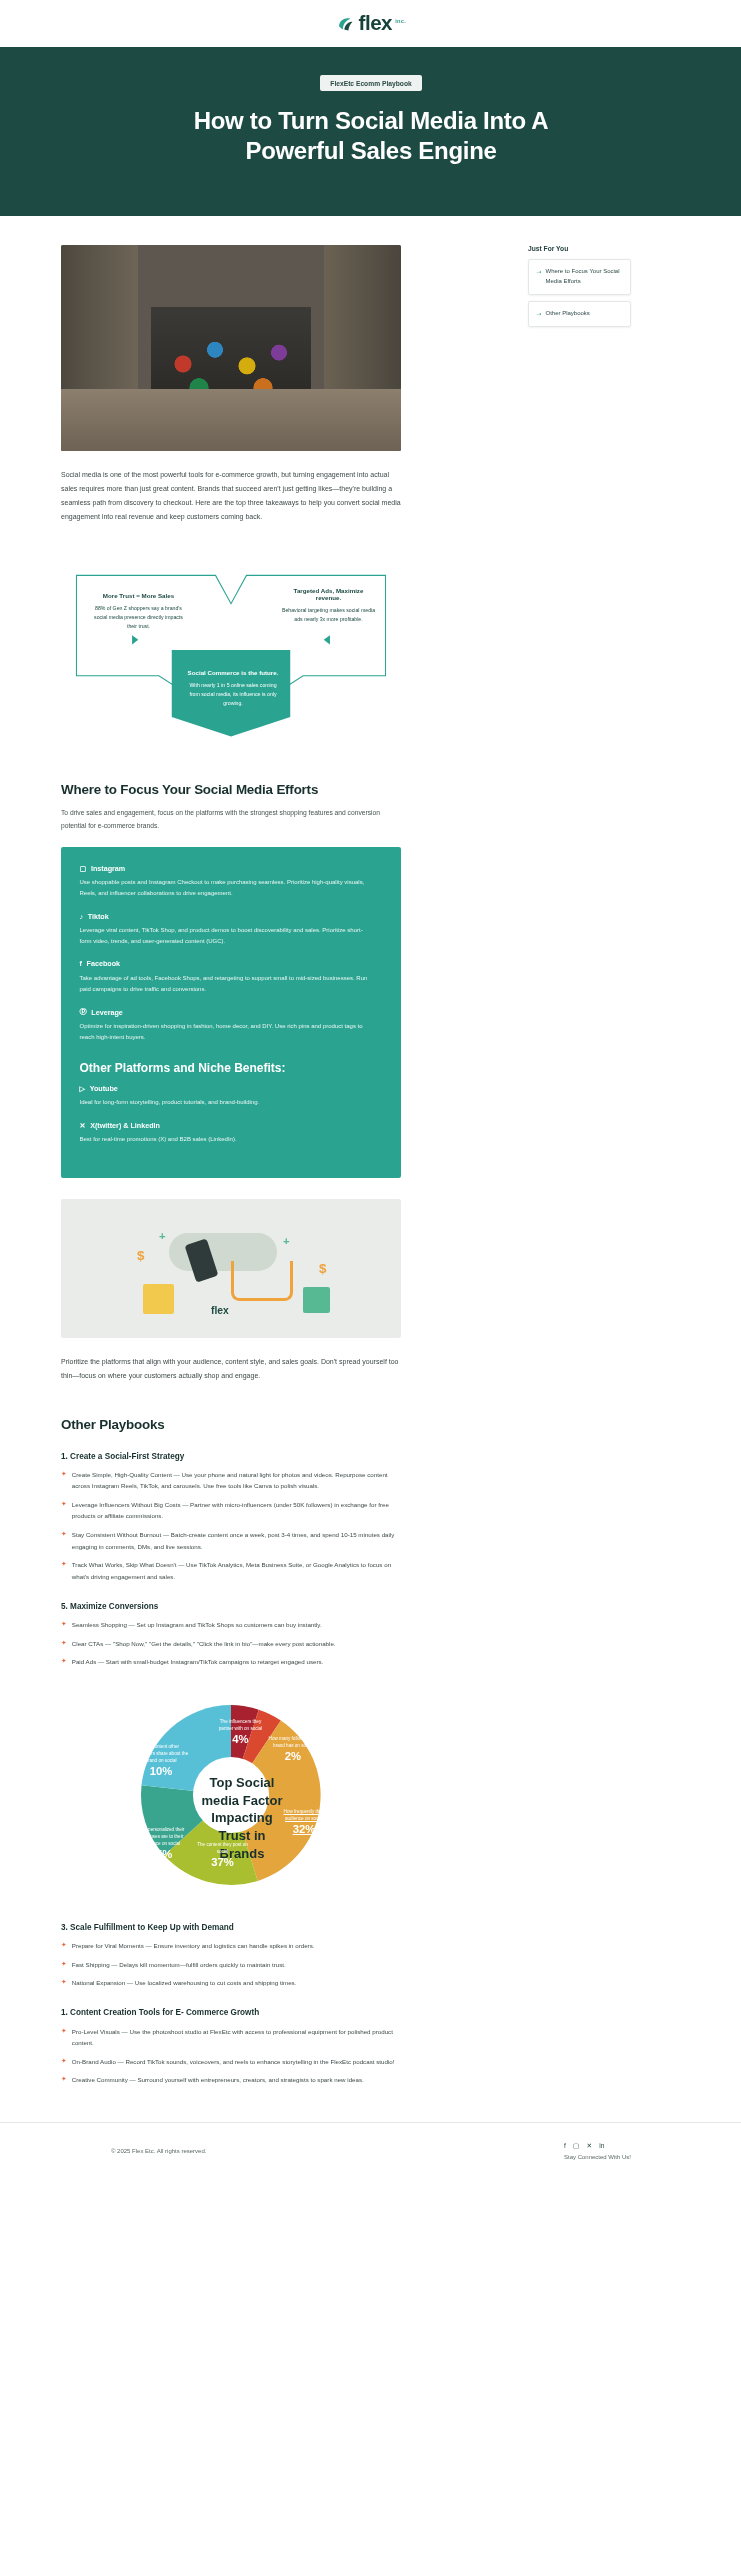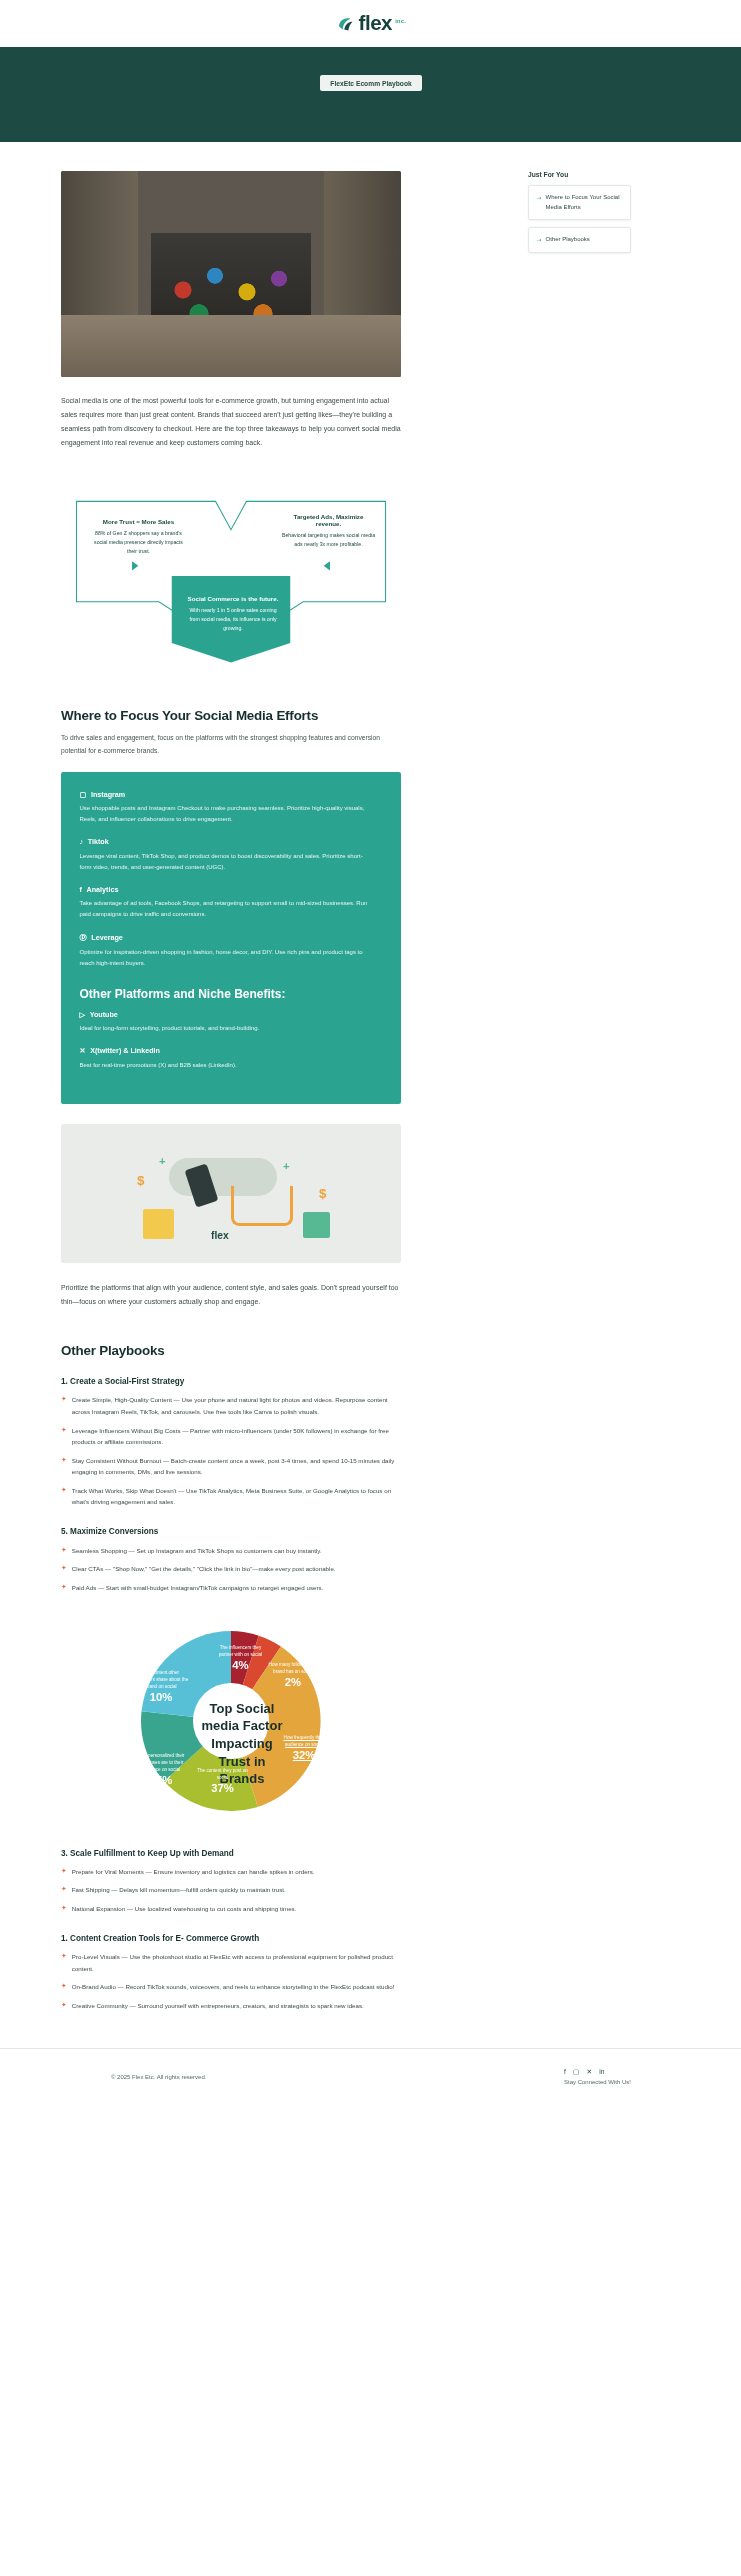--- a/index.html
+++ b/index.html
@@ -289,20 +289,21 @@
         <path d="M16 30 C18 20, 24 15, 32 15 C27 20, 25 25, 24 32 Z" fill="#1d4b43"></path>
       </svg>
     </span>
     <span class="logo-text">flex</span>
     <span class="logo-sup">inc.</span>
   </div>
 </div>
 
 <div class="hero">
   <div class="pill">FlexEtc Ecomm Playbook</div>
+  <h1>How to Turn Social Media Into A Powerful Sales Engine</h1>
 </div>
 
 <div class="page">
 
   <div class="sidebar">
     <h4>Just For You</h4>
     <div class="side-card">
       <span class="arrow">➝</span>
       <span>Where to Focus Your Social Media Efforts</span>
     </div>
@@ -359,21 +360,21 @@
       <div class="plat">
         <div class="head">
           <span>♪</span>
           <span>Tiktok</span>
         </div>
         <div class="body">Leverage viral content, TikTok Shop, and product demos to boost discoverability and sales. Prioritize short-form video, trends, and user-generated content (UGC).</div>
       </div>
       <div class="plat">
         <div class="head">
           <span>f</span>
-          <span>Analytics</span>
+          <span>Facebook</span>
         </div>
         <div class="body">Take advantage of ad tools, Facebook Shops, and retargeting to support small to mid-sized businesses. Run paid campaigns to drive traffic and conversions.</div>
       </div>
       <div class="plat">
         <div class="head">
           <span>ⓟ</span>
           <span>Leverage</span>
         </div>
         <div class="body">Optimize for inspiration-driven shopping in fashion, home decor, and DIY. Use rich pins and product tags to reach high-intent buyers.</div>
       </div>

